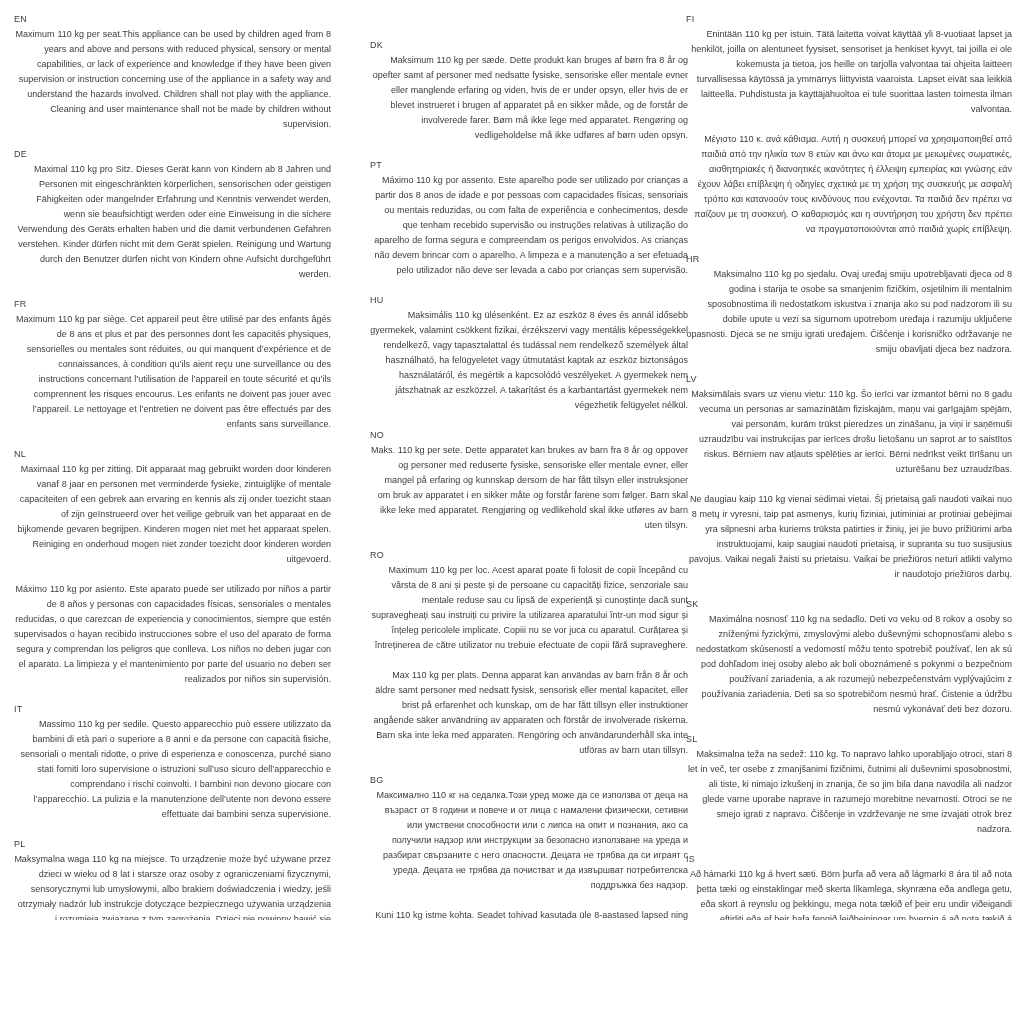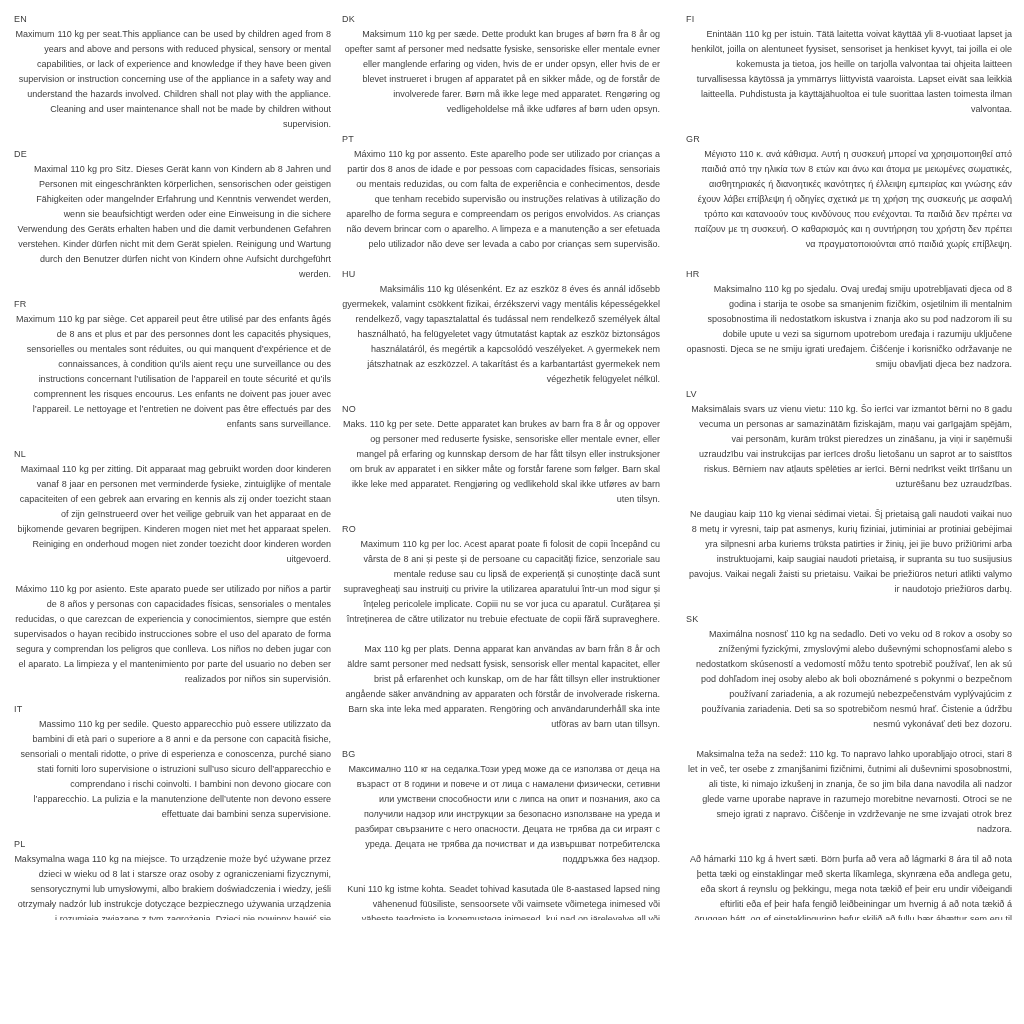--- a/index.html
+++ b/index.html
@@ -14,21 +14,21 @@
     background: #ffffff;
     overflow: hidden;
     font-family: "Liberation Sans", sans-serif;
     color: #3c3c3c;
   }
   .col {
     position: absolute;
     top: 12px;
   }
   .col-1 { left: 14px;  width: 317px; }
-  .col-2 { left: 342px; width: 318px; }
+  .col-2 { left: 370px; width: 318px; margin-top: 26px; }
   .col-3 { left: 686px; width: 326px; }
   .section {
     margin-bottom: 15px;
   }
   .lang-code {
     font-size: 9px;
     line-height: 15px;
     font-weight: normal;
     letter-spacing: 0.2px;
   }
@@ -107,38 +107,39 @@
       <div class="section">
         <div class="lang-text">Kuni 110 kg istme kohta. Seadet tohivad kasutada üle 8-aastased lapsed ning vähenenud füüsiliste, sensoorsete või vaimsete võimetega inimesed või väheste teadmiste ja kogemustega inimesed, kui nad on järelevalve all või saanud juhiseid seoses seadme ohutu kasutamisega ja mõistavad seotud ohte. Lapsed ei tohi seadmega mängida. Lapsed ei tohi seadet ilma järelevalveta puhastada ja hooldada.</div>
       </div>
     </div>
   <div class="col col-3" id="col-2">
       <div class="section">
         <div class="lang-code">FI</div>
         <div class="lang-text">Enintään 110 kg per istuin. Tätä laitetta voivat käyttää yli 8-vuotiaat lapset ja henkilöt, joilla on alentuneet fyysiset, sensoriset ja henkiset kyvyt, tai joilla ei ole kokemusta ja tietoa, jos heille on tarjolla valvontaa tai ohjeita laitteen turvallisessa käytössä ja ymmärrys liittyvistä vaaroista. Lapset eivät saa leikkiä laitteella. Puhdistusta ja käyttäjähuoltoa ei tule suorittaa lasten toimesta ilman valvontaa.</div>
       </div>
       <div class="section">
-        <div class="lang-code">GR</div>
         <div class="lang-text">Μέγιστο 110 κ. ανά κάθισμα. Αυτή η συσκευή μπορεί να χρησιμοποιηθεί από παιδιά από την ηλικία των 8 ετών και άνω και άτομα με μειωμένες σωματικές, αισθητηριακές ή διανοητικές ικανότητες ή έλλειψη εμπειρίας και γνώσης εάν έχουν λάβει επίβλεψη ή οδηγίες σχετικά με τη χρήση της συσκευής με ασφαλή τρόπο και κατανοούν τους κινδύνους που ενέχονται. Τα παιδιά δεν πρέπει να παίζουν με τη συσκευή. Ο καθαρισμός και η συντήρηση του χρήστη δεν πρέπει να πραγματοποιούνται από παιδιά χωρίς επίβλεψη.</div>
       </div>
       <div class="section">
         <div class="lang-code">HR</div>
         <div class="lang-text">Maksimalno 110 kg po sjedalu. Ovaj uređaj smiju upotrebljavati djeca od 8 godina i starija te osobe sa smanjenim fizičkim, osjetilnim ili mentalnim sposobnostima ili nedostatkom iskustva i znanja ako su pod nadzorom ili su dobile upute u vezi sa sigurnom upotrebom uređaja i razumiju uključene opasnosti. Djeca se ne smiju igrati uređajem. Čišćenje i korisničko održavanje ne smiju obavljati djeca bez nadzora.</div>
       </div>
       <div class="section">
         <div class="lang-code">LV</div>
         <div class="lang-text">Maksimālais svars uz vienu vietu: 110 kg. Šo ierīci var izmantot bērni no 8 gadu vecuma un personas ar samazinātām fiziskajām, maņu vai garīgajām spējām, vai personām, kurām trūkst pieredzes un zināšanu, ja viņi ir saņēmuši uzraudzību vai instrukcijas par ierīces drošu lietošanu un saprot ar to saistītos riskus. Bērniem nav atļauts spēlēties ar ierīci. Bērni nedrīkst veikt tīrīšanu un uzturēšanu bez uzraudzības.</div>
       </div>
       <div class="section">
         <div class="lang-text">Ne daugiau kaip 110 kg vienai sėdimai vietai. Šį prietaisą gali naudoti vaikai nuo 8 metų ir vyresni, taip pat asmenys, kurių fiziniai, jutiminiai ar protiniai gebėjimai yra silpnesni arba kuriems trūksta patirties ir žinių, jei jie buvo prižiūrimi arba instruktuojami, kaip saugiai naudoti prietaisą, ir supranta su tuo susijusius pavojus. Vaikai negali žaisti su prietaisu. Vaikai be priežiūros neturi atlikti valymo ir naudotojo priežiūros darbų.</div>
       </div>
       <div class="section">
         <div class="lang-code">SK</div>
         <div class="lang-text">Maximálna nosnosť 110 kg na sedadlo. Deti vo veku od 8 rokov a osoby so zníženými fyzickými, zmyslovými alebo duševnými schopnosťami alebo s nedostatkom skúseností a vedomostí môžu tento spotrebič používať, len ak sú pod dohľadom inej osoby alebo ak boli oboznámené s pokynmi o bezpečnom používaní zariadenia, a ak rozumejú nebezpečenstvám vyplývajúcim z používania zariadenia. Deti sa so spotrebičom nesmú hrať. Čistenie a údržbu nesmú vykonávať deti bez dozoru.</div>
       </div>
       <div class="section">
+        <div class="lang-code">SL</div>
         <div class="lang-text">Maksimalna teža na sedež: 110 kg. To napravo lahko uporabljajo otroci, stari 8 let in več, ter osebe z zmanjšanimi fizičnimi, čutnimi ali duševnimi sposobnostmi, ali tiste, ki nimajo izkušenj in znanja, če so jim bila dana navodila ali nadzor glede varne uporabe naprave in razumejo morebitne nevarnosti. Otroci se ne smejo igrati z napravo. Čiščenje in vzdrževanje ne sme izvajati otrok brez nadzora.</div>
       </div>
       <div class="section">
+        <div class="lang-code">IS</div>
         <div class="lang-text">Að hámarki 110 kg á hvert sæti. Börn þurfa að vera að lágmarki 8 ára til að nota þetta tæki og einstaklingar með skerta líkamlega, skynræna eða andlega getu, eða skort á reynslu og þekkingu, mega nota tækið ef þeir eru undir viðeigandi eftirliti eða ef þeir hafa fengið leiðbeiningar um hvernig á að nota tækið á öruggan hátt, og ef einstaklingurinn hefur skilið að fullu þær áhættur sem eru til staðar. Börn mega ekki leika sér með tækið. Þrif og viðhald má ekki vera framkvæmt af börnum án eftirlits.»</div>
       </div>
     </div>
 </div>
 
 </body></html>

